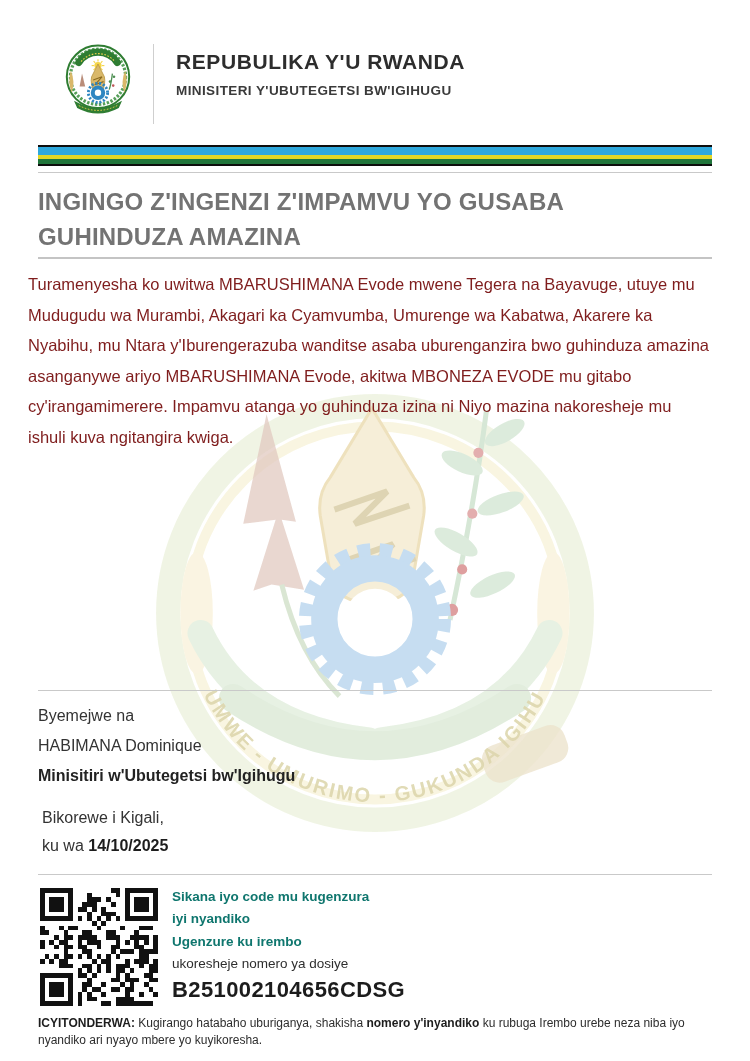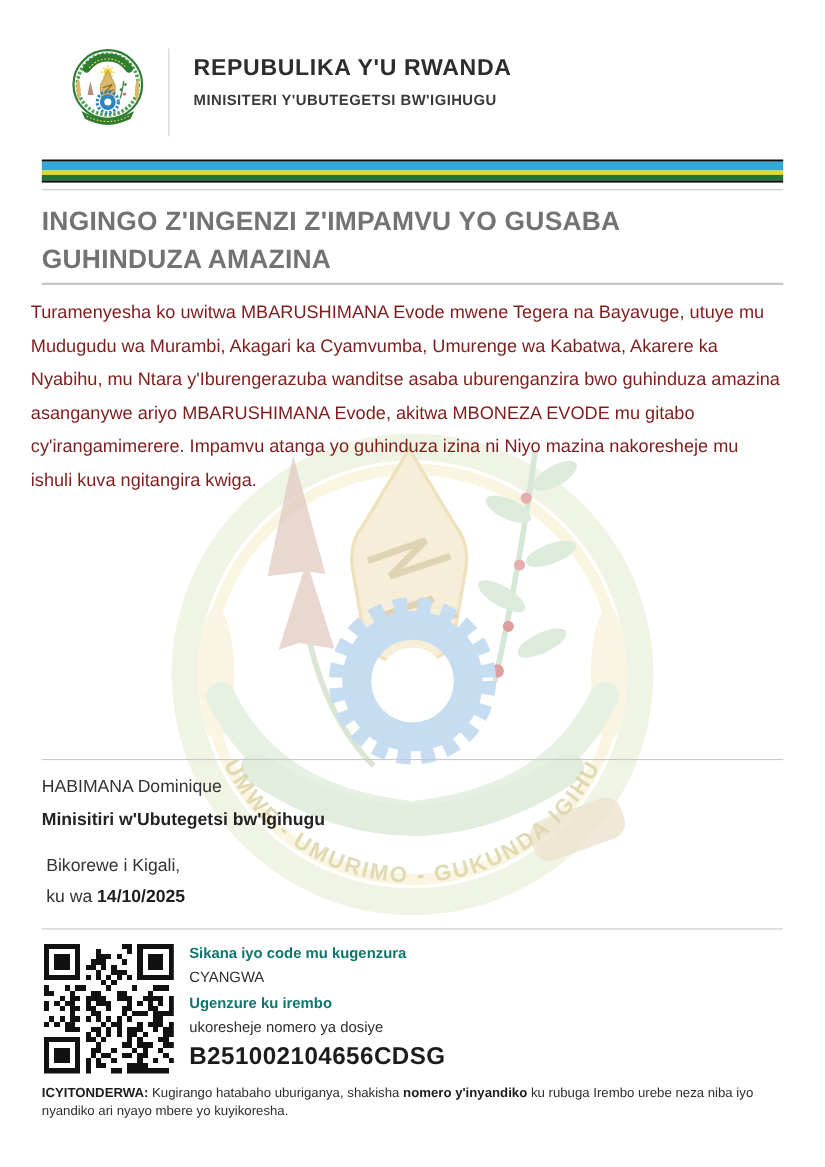--- a/index.html
+++ b/index.html
@@ -223,20 +223,21 @@
 
     <h1 class="doc-title">INGINGO Z'INGENZI Z'IMPAMVU YO GUSABA GUHINDUZA AMAZINA</h1>
     <div class="rule-thick rule-after-title"></div>
 
     <p class="body-text">Turamenyesha ko uwitwa MBARUSHIMANA Evode mwene Tegera na Bayavuge, utuye mu Mudugudu wa Murambi, Akagari ka Cyamvumba, Umurenge wa Kabatwa, Akarere ka Nyabihu, mu Ntara y'Iburengerazuba wanditse asaba uburenganzira bwo guhinduza amazina asanganywe ariyo MBARUSHIMANA Evode, akitwa MBONEZA EVODE mu gitabo cy'irangamimerere. Impamvu atanga yo guhinduza izina ni Niyo mazina nakoresheje mu ishuli kuva ngitangira kwiga.</p>
 
     <div class="big-spacer"></div>
 
     <div class="rule"></div>
     <div class="sig-block">
+      <div class="line">Byemejwe na</div>
       <div class="line">HABIMANA Dominique</div>
       <div class="line approver-title-line">Minisitiri w'Ubutegetsi bw'Igihugu</div>
     </div>
 
     <div class="place-block">
       <div class="line">Bikorewe i Kigali,</div>
       <div class="line">
         <span>ku wa </span><span class="issue-date">14/10/2025</span>
       </div>
     </div>
@@ -532,21 +533,21 @@
             <rect x="17" y="24" width="1" height="1"></rect>
             <rect x="18" y="24" width="1" height="1"></rect>
             <rect x="19" y="24" width="1" height="1"></rect>
             <rect x="20" y="24" width="1" height="1"></rect>
             <rect x="21" y="24" width="1" height="1"></rect>
             <rect x="22" y="24" width="1" height="1"></rect>
             <rect x="23" y="24" width="1" height="1"></rect>
           </svg></div>
       <div class="verify-text">
         <div class="v-line v-bold">Sikana iyo code mu kugenzura</div>
-        <div class="v-line v-gap-s">CYANGWA</div>
+        <div class="v-line v-bold v-gap-s">iyi nyandiko</div>
         <div class="v-line v-bold v-gap-m">Ugenzure ku irembo</div>
         <div class="v-line v-gap-s">ukoresheje nomero ya dosiye</div>
         <div class="dossier-number">B251002104656CDSG</div>
       </div>
     </div>
 
     <p class="notice"><b>ICYITONDERWA:</b><span> Kugirango hatabaho uburiganya, shakisha </span><b>nomero y'inyandiko</b><span> ku rubuga Irembo urebe neza niba iyo nyandiko ari nyayo mbere yo kuyikoresha.</span></p>
 
   </div>
 </div>

